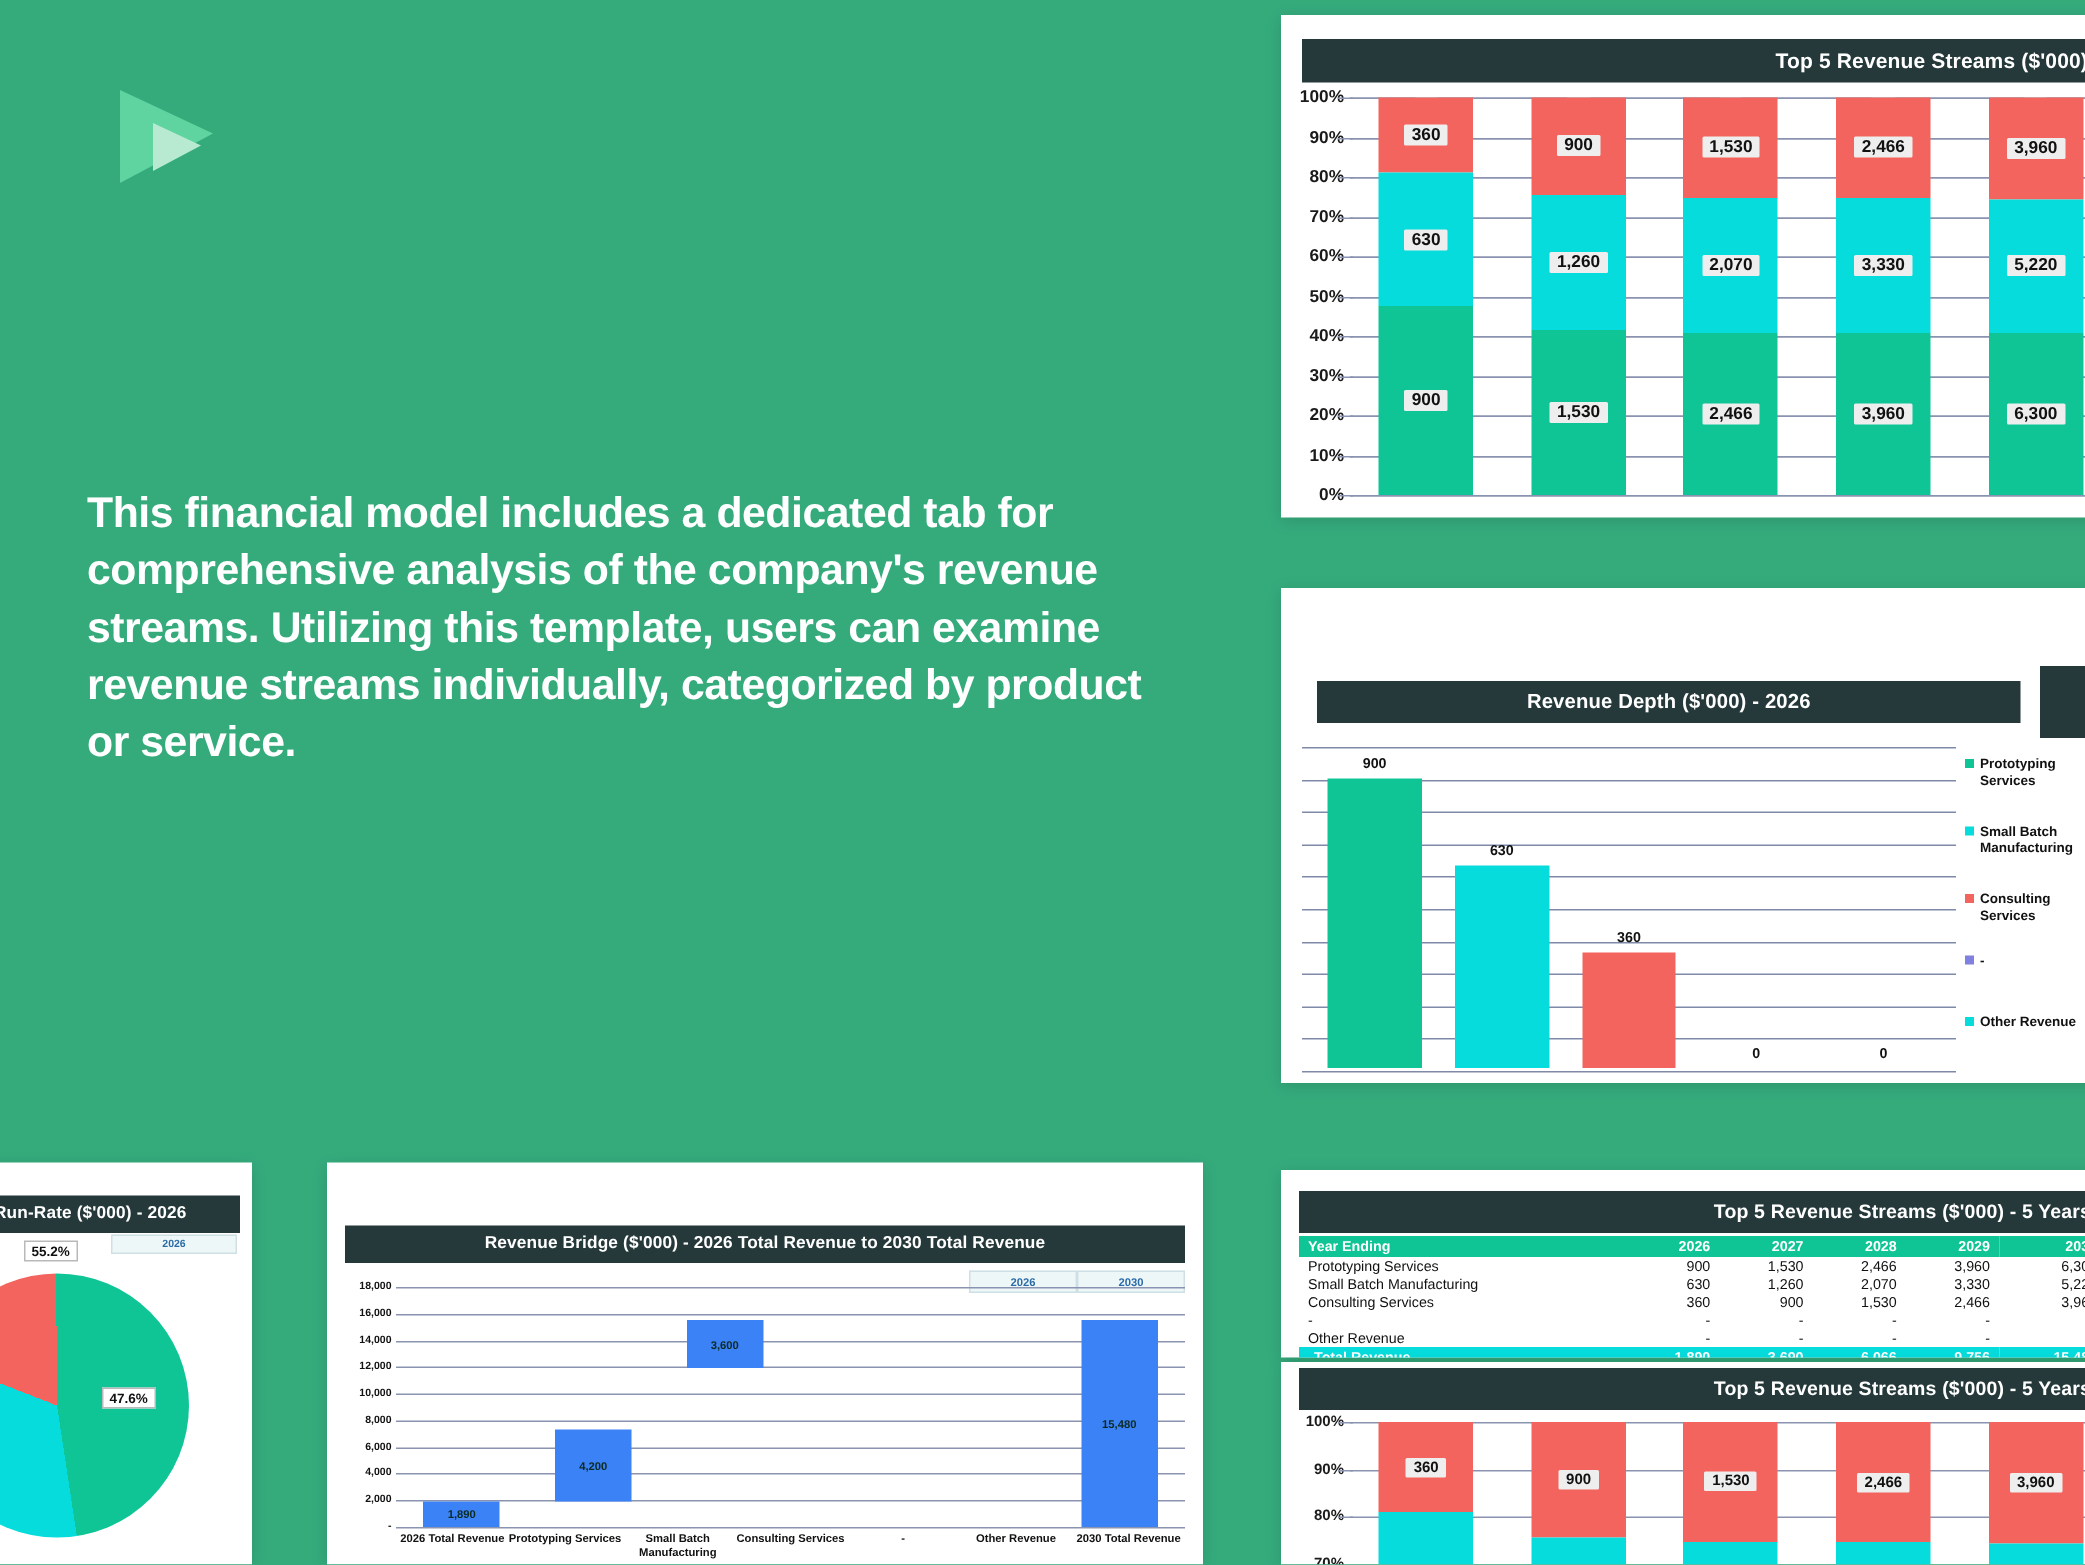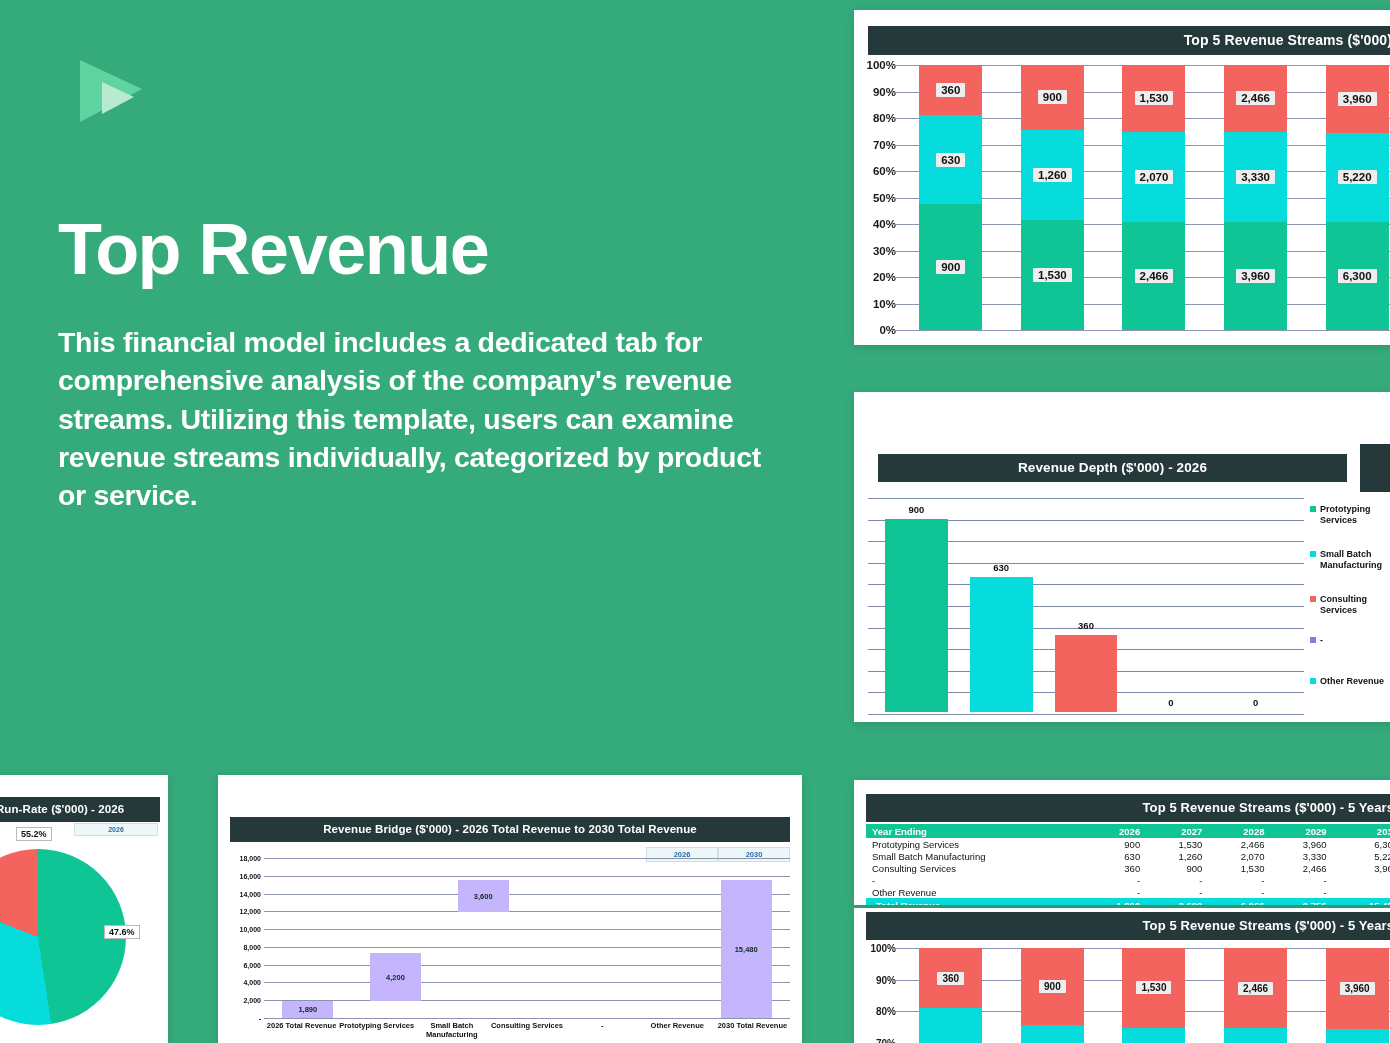--- a/index.html
+++ b/index.html
@@ -118,21 +118,21 @@
   }
   .bridge-body { position: relative; margin: 16px 12px 0 12px; height: 160px; display: flex; }
   .bridge-axis { width: 34px; position: relative; }
   .bridge-axis div { position: absolute; right: 3px; font-size: 7px; font-weight: bold; color: #111; transform: translateY(-50%); }
   .bridge-plot { flex: 1; position: relative; }
   .bridge-grid { position: absolute; inset: 0; }
   .bridge-grid i { position: absolute; left: 0; right: 0; height: 1px; background: #8a93b0; }
   .bridge-bars { position: absolute; inset: 0; display: flex; }
   .bridge-slot { flex: 1; position: relative; display: flex; justify-content: center; }
   .bridge-bar {
-    position: absolute; width: 58%; background: #c4b5fd;
+    position: absolute; width: 58%; background: #3b82f6;
     display: flex; align-items: center; justify-content: center;
   }
   .bridge-bar span { font-size: 7.5px; font-weight: bold; color: #0c2b22; }
   .bridge-cats { display: flex; margin: 3px 12px 0 46px; }
   .bridge-cats div { flex: 1; text-align: center; font-size: 7.5px; font-weight: bold; color: #111; }
 
   
   #card-pie { left: -72px; top: 775px; width: 240px; height: 268px; }
   #card-pie .xl-title { margin: 22px 8px 0 10px; font-size: 11.5px; text-align: left; padding-left: 6px; }
   .pie-legend-tab {
@@ -175,21 +175,20 @@
 
   <div class="logo-row">
     <div class="logo-mark">
       <svg width="78" height="78" viewBox="0 0 78 78">
         <path d="M8 8 L70 37 L8 70 Z" fill="#5fd4a0"></path>
         <path d="M30 30 L62 45 L30 62 Z" fill="#b7ead1"></path>
       </svg>
     </div>
   </div>
 
-  <div class="hero-title">Top Revenue</div>
   <div class="hero-body">This financial model includes a dedicated tab for comprehensive analysis of the company's revenue streams. Utilizing this template, users can examine revenue streams individually, categorized by product or service.</div>
 </div>
 
 <div class="card" id="card-stacked-top">
   <div class="xl-title">Top 5 Revenue Streams ($'000)</div>
   <div class="pct-chart">
     <div class="pct-axis" id="axis-top">
         <div style="top: 100%;">0%</div>
         <div style="top: 90%;">10%</div>
         <div style="top: 80%;">20%</div>
@@ -465,21 +464,21 @@
       <div>2030 Total Revenue</div>
     </div>
 </div>
 
 <div class="card" id="card-pie">
   <div class="xl-title">Revenue Run-Rate ($'000) - 2026</div>
   <div class="pie-legend-tab">2026</div>
   <div class="pie-wrap">
     <div class="pie" id="pie-el" style="background: conic-gradient(rgb(15, 197, 150) 0deg, rgb(15, 197, 150) 171.36deg, rgb(6, 220, 220) 171.36deg, rgb(6, 220, 220) 291.24deg, rgb(244, 100, 95) 291.24deg, rgb(244, 100, 95) 359.64deg, rgb(15, 197, 150) 359.64deg, rgb(15, 197, 150) 360deg);"></div>
     <div id="pie-labels">
-        <div class="pie-label" style="left: 118px; top: 76px; margin-left: 36px;">47.6%</div>
+        <div class="pie-label" style="left: 118px; top: 76px;">47.6%</div>
         <div class="pie-label" style="left: 66px; top: -22px;">55.2%</div>
       </div>
   </div>
 </div>
 
 <div class="card" id="card-table">
   <div class="xl-title">Top 5 Revenue Streams ($'000) - 5 Years</div>
   <table class="tbl">
     <thead>
         <tr id="tbl-head">

